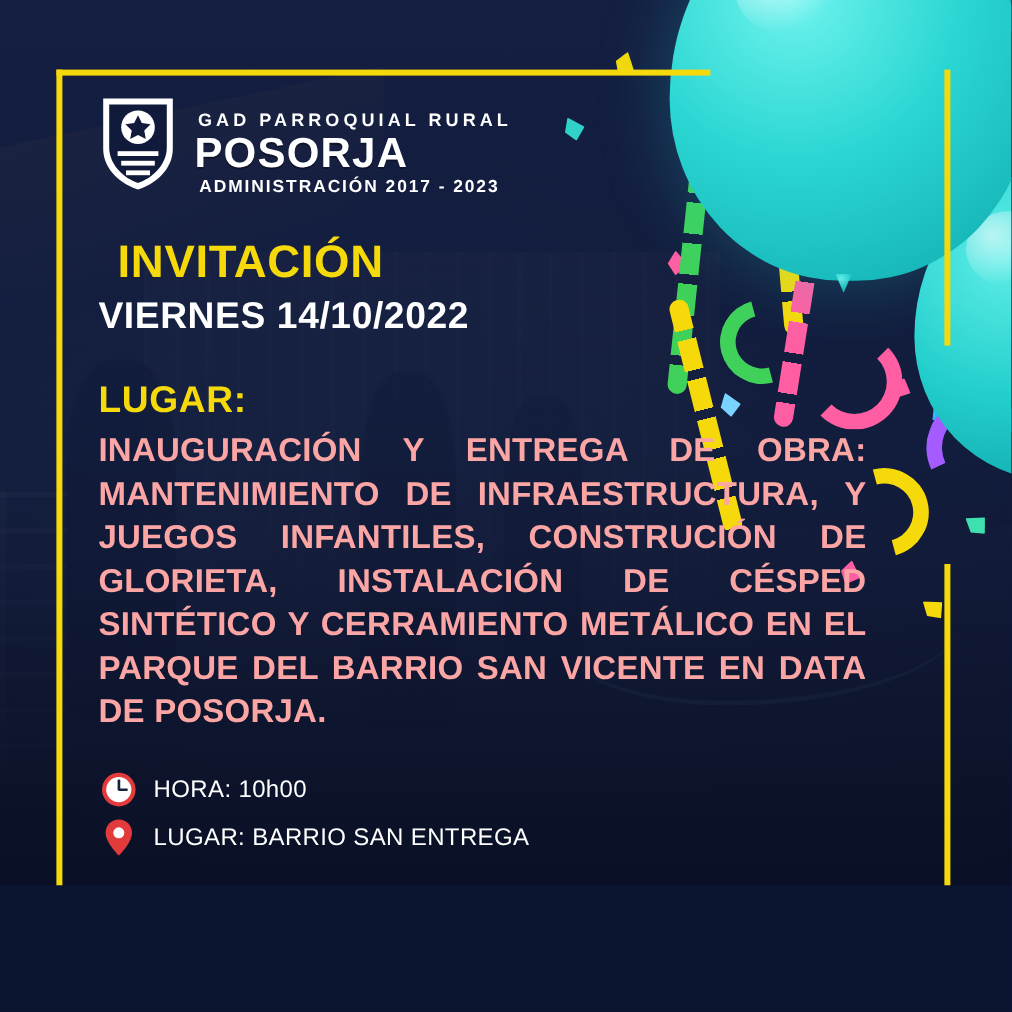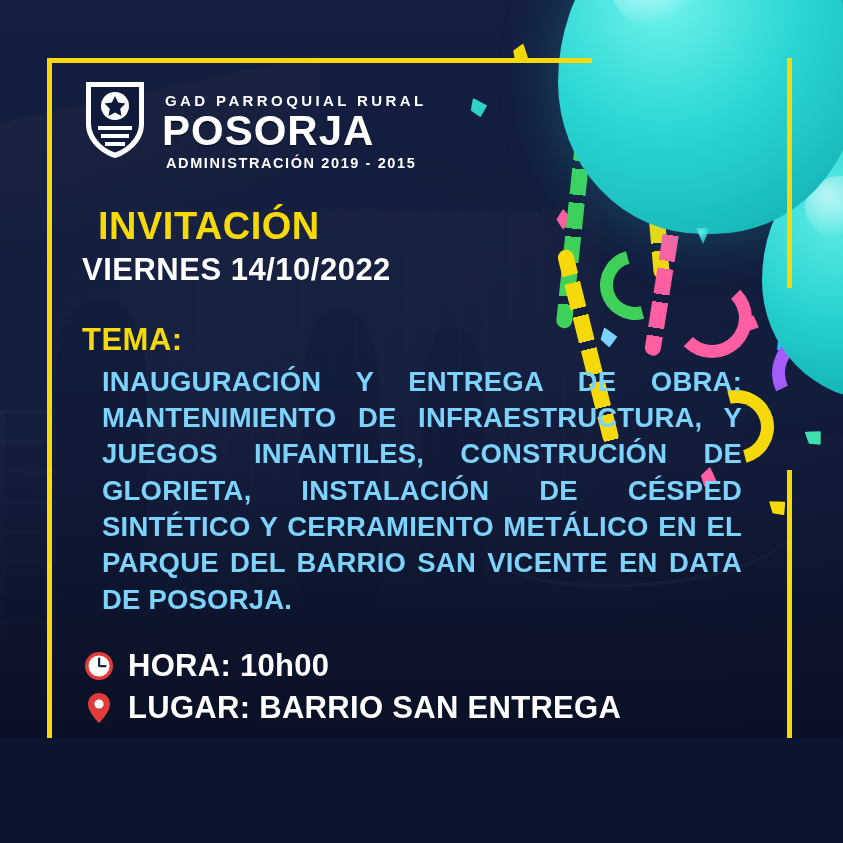--- a/index.html
+++ b/index.html
@@ -143,21 +143,21 @@
   }
 
   .logo-row { display: flex; align-items: flex-start; gap: 14px; }
   .crest { width: 66px; height: 84px; flex: 0 0 auto; position: relative; }
   .logo-text { padding-top: 14px; }
   .logo-kicker {
     font-size: 15px; letter-spacing: 3.4px; font-weight: bold; color: #ffffff;
     margin: 0 0 2px 3px;
   }
   .logo-main {
-    font-size: 42px; line-height: 0.95; font-weight: bold; letter-spacing: 1px;
+    font-size: 35px; line-height: 0.95; font-weight: bold; letter-spacing: 1px;
     color: #ffffff; margin: 0 0 4px 0;
     text-shadow: 0 2px 0 rgba(0,0,0,.35);
   }
   .logo-sub {
     font-size: 14.5px; letter-spacing: 1.6px; font-weight: bold; color: #ffffff;
     margin: 2px 0 0 4px;
   }
 
   .invite-title {
     margin-top: 34px;
@@ -184,28 +184,27 @@
   }
   .tema-body {
     margin-top: 6px;
     width: 640px;
     font-size: 27.5px;
     font-weight: bold;
     line-height: 1.32;
     letter-spacing: .2px;
     text-align: justify;
     text-align-last: left;
-    color: #7dd3fc;
-    margin-left: 20px;
+    color: #fca5a5;
   }
 
   .meta { margin-top: 30px; }
   .meta-row { display: flex; align-items: center; gap: 12px; }
   .meta-row + .meta-row { margin-top: 6px; }
-  .meta-text { font-size: 31px; font-weight: bold; letter-spacing: .3px; }
+  .meta-text { font-size: 20px; font-weight: normal; letter-spacing: .3px; }
   .meta-note {
     font-size: 22px; font-weight: normal; color: #eef1f7;
     margin: -2px 0 0 46px; letter-spacing: .2px;
   }
 
   .ico { width: 34px; height: 34px; flex: 0 0 auto; }
 </style>
 </head>
 <body>
 
@@ -271,28 +270,28 @@
           <circle cx="33" cy="28" r="14" fill="#ffffff"></circle>
           <path d="M33 18 l3.2 6.6 7.3 1 -5.3 5.1 1.3 7.2 -6.5-3.5 -6.5 3.5 1.3-7.2 -5.3-5.1 7.3-1 Z" fill="#101a3a"></path>
           <rect x="16" y="48" width="34" height="4" fill="#ffffff"></rect>
           <rect x="19" y="56" width="28" height="4" fill="#ffffff"></rect>
           <rect x="23" y="64" width="20" height="4" fill="#ffffff"></rect>
         </svg>
       </div>
       <div class="logo-text">
         <div class="logo-kicker">GAD PARROQUIAL RURAL</div>
         <div class="logo-main">POSORJA</div>
-        <div class="logo-sub">ADMINISTRACIÓN 2019 - 2015</div>
+        <div class="logo-sub">ADMINISTRACIÓN 2017 - 2023</div>
       </div>
     </div>
 
     <div class="invite-title">INVITACIÓN</div>
     <div class="invite-date">VIERNES 14/10/2022</div>
 
-    <div class="tema-label">TEMA:</div>
+    <div class="tema-label">LUGAR:</div>
     <div class="tema-body">INAUGURACIÓN Y ENTREGA DE OBRA: MANTENIMIENTO DE INFRAESTRUCTURA, Y JUEGOS INFANTILES, CONSTRUCIÓN DE GLORIETA, INSTALACIÓN DE CÉSPED SINTÉTICO Y CERRAMIENTO METÁLICO EN EL PARQUE DEL BARRIO SAN VICENTE EN DATA DE POSORJA.</div>
 
     <div class="meta">
       <div class="meta-row">
         <span class="ico">
           <svg viewBox="0 0 34 34" width="34" height="34" aria-hidden="true">
             <circle cx="17" cy="17" r="14" fill="#e23b3b"></circle>
             <circle cx="17" cy="17" r="10.5" fill="#ffffff"></circle>
             <rect x="16" y="8.5" width="2.2" height="9.5" rx="1" fill="#16203f"></rect>
             <rect x="17" y="16" width="7.5" height="2.2" rx="1" fill="#16203f"></rect>

